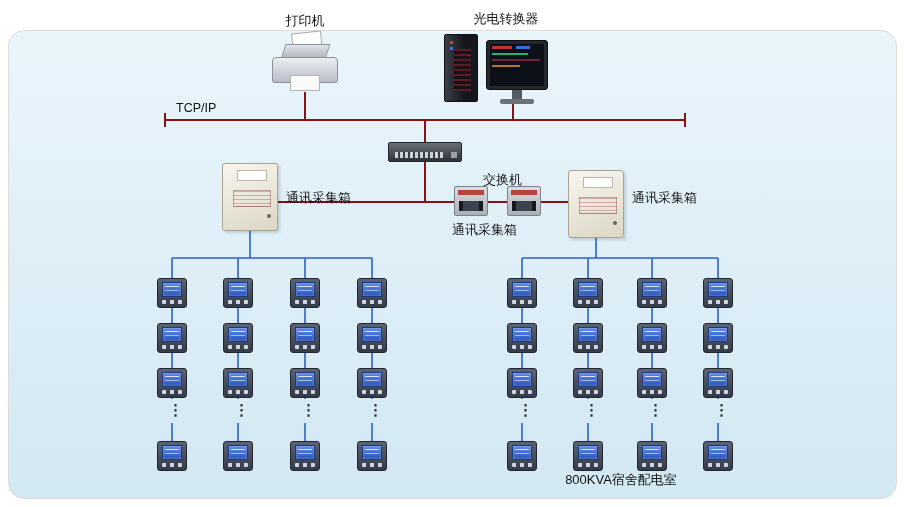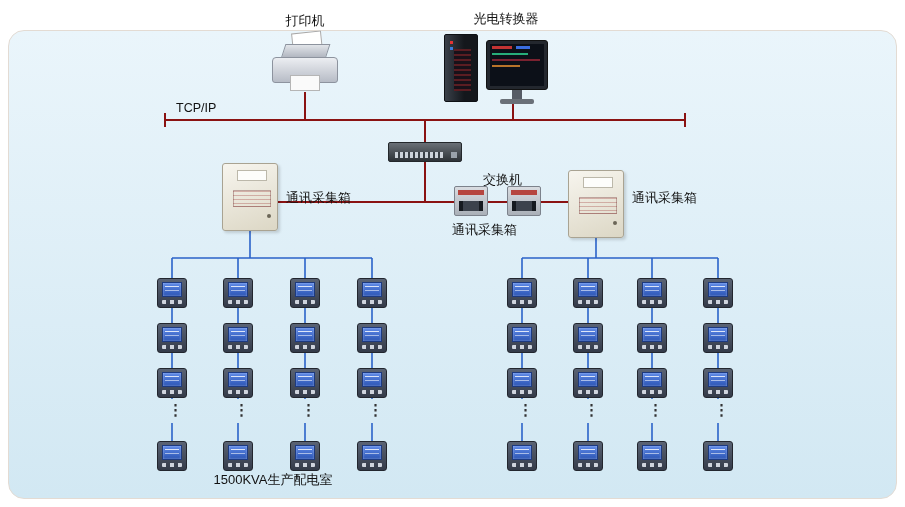--- a/index.html
+++ b/index.html
@@ -305,15 +305,15 @@
         <div class="m-screen"></div>
         <div class="m-btns"></div>
       </div>
       <div class="meter" style="left: 703px; top: 441px;">
         <div class="m-screen"></div>
         <div class="m-btns"></div>
       </div>
       <div class="vdots" style="left: 714px; top: 401px;">⋮</div>
     </div>
 
-  <div class="room-label" style="left:188px;top:471px;">1500KVA生产配电室</div>
+  <div class="room-label" style="left:536px;top:471px;">800KVA宿舍配电室</div>
 
 </div>
 
 </body></html>

